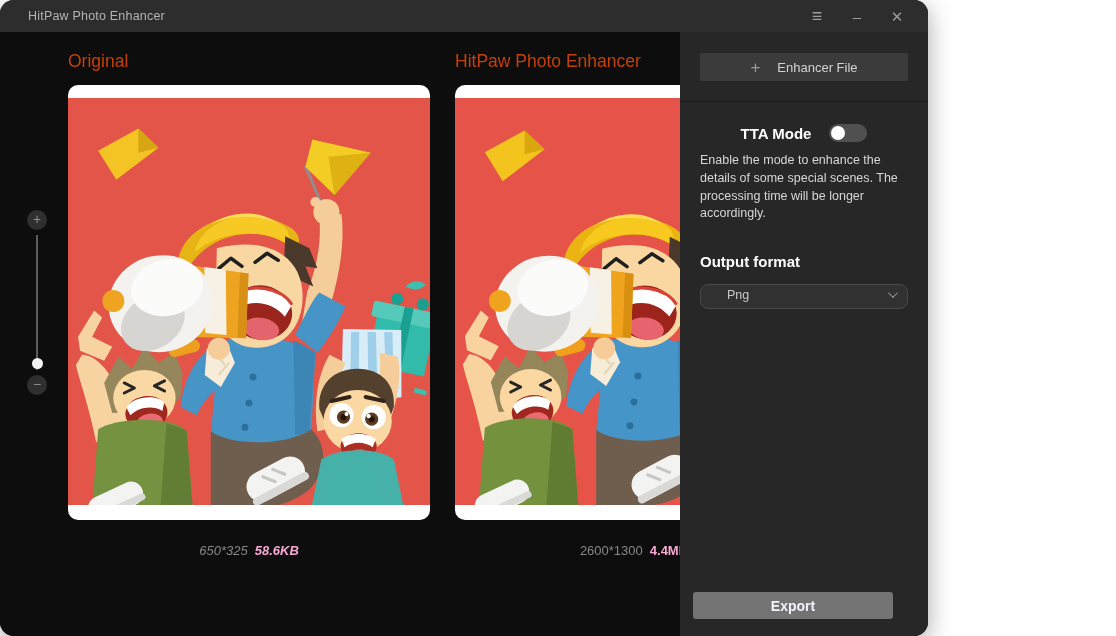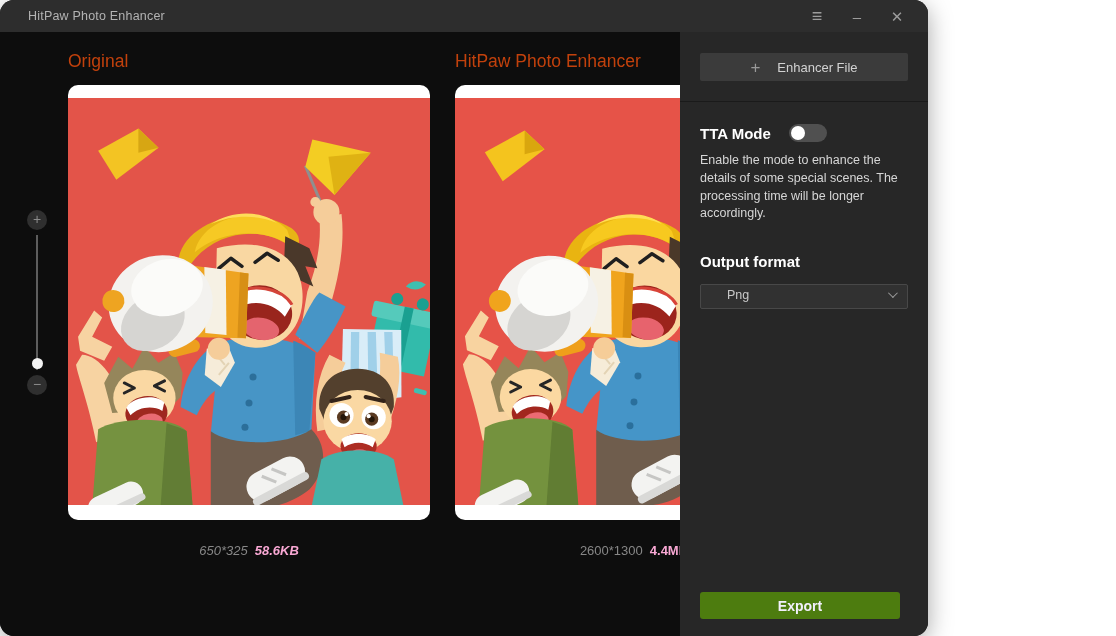--- a/index.html
+++ b/index.html
@@ -70,49 +70,49 @@
   .sidebar { width:248px; background:#272727; position:relative; }
   .replace-btn {
     margin:21px 20px 0 20px; height:28px;
     background:#3b3b3b; border-radius:2px;
     display:flex; align-items:center; justify-content:center; gap:17px;
     cursor:default;
   }
   .replace-btn .plus { color:#9a9a9a; font-size:17px; font-weight:300; line-height:1; }
   .replace-btn .lbl  { color:#d2d2d2; font-size:13px; }
   .side-divider { margin-top:20px; height:1px; background:#1a1a1a; }
-  .tta-row { margin:22px 20px 0 20px; display:flex; align-items:center; }
+  .tta-row { margin:22px 20px 0 20px; display:flex; align-items:center;justify-content:center; }
   .tta-label { color:#ffffff; font-size:15px; font-weight:700; }
   .toggle {
     margin-left:18px; width:38px; height:18px; border-radius:9px;
     background:#505050; position:relative; cursor:default;
   }
   .toggle .knob {
     position:absolute; left:2px; top:2px;
     width:14px; height:14px; border-radius:50%; background:#ffffff;
   }
   .tta-desc {
     margin:10px 20px 0 20px; width:202px;
     color:#d6d6d6; font-size:12.5px; line-height:1.42;
   }
   .out-label { margin:30px 20px 0 20px; color:#ffffff; font-size:15px; font-weight:700; }
   .dropdown {
     margin:14px 20px 0 20px; height:25px;
-    background:#313131; border:1px solid #484848; border-radius:2px;
+    background:#313131; border:1px solid #484848; border-radius:8px;
     display:flex; align-items:center; padding:0 12px 4px 26px; cursor:default;
   }
   .dropdown .value { color:#c9c9c9; font-size:12.5px; }
   .chev {
     margin-left:auto; width:7px; height:7px;
     border-right:1.5px solid #9a9a9a; border-bottom:1.5px solid #9a9a9a;
     transform:rotate(45deg) translateY(-2px);
   }
   .export-btn {
-    position:absolute; left:20px; bottom:17px; width:200px; height:27px;
-    background:#4d7c0f; border-radius:3px;
+    position:absolute; left:13px; bottom:17px; width:200px; height:27px;
+    background:#737373; border-radius:3px;
     display:flex; align-items:center; justify-content:center;
     color:#f2f0fb; font-size:14px; font-weight:700; cursor:default;
   }
 </style>
 </head>
 <body>
 
 <svg width="0" height="0" style="position:absolute" aria-hidden="true">
   <symbol id="celebration-art" viewBox="0 0 360 410" preserveAspectRatio="xMidYMid slice">
     <rect width="360" height="410" fill="#e65348"></rect>

